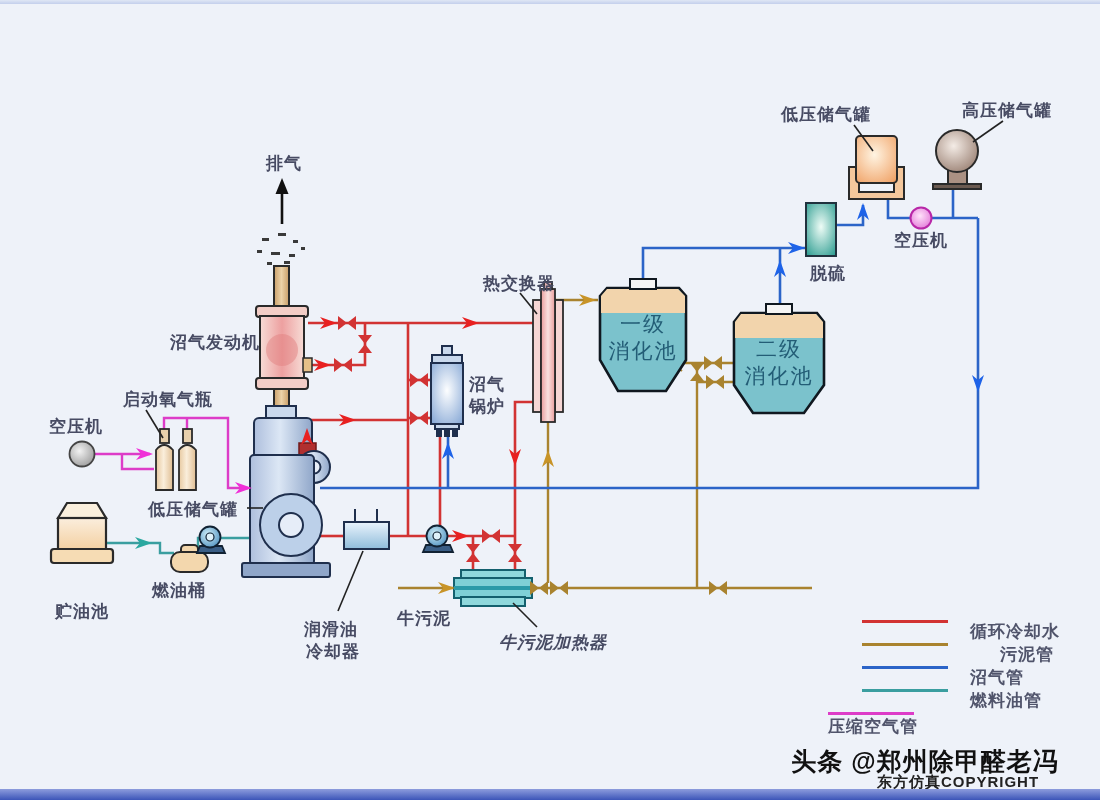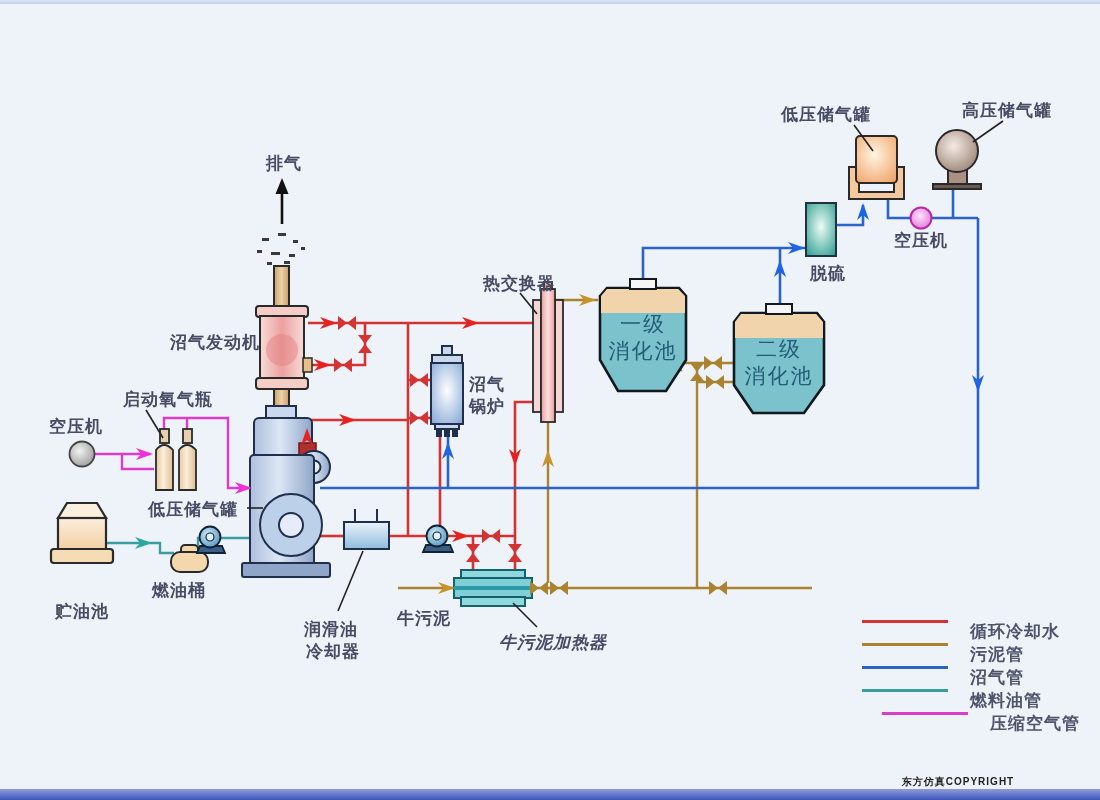--- a/index.html
+++ b/index.html
@@ -10,21 +10,21 @@
   #canvas .edge-bottom{position:absolute;left:0;top:789px;width:1100px;height:11px;
      background:linear-gradient(#8d9cdd,#3c55b8);}
   svg{position:absolute;left:0;top:0;}
   .lbl{position:absolute;transform:translate(-50%,-50%);white-space:nowrap;
      font-family:"Liberation Serif","DejaVu Serif",serif;
      color:#45496099;color:#474b63;font-size:17px;font-weight:700;letter-spacing:1px;}
   .lbl.tank-text{color:#235d76;font-size:21px;letter-spacing:2px;font-weight:400;}
   .lbl.title{font-size:31px;color:#1c1c1c;letter-spacing:9px;font-weight:700;}
   .lbl.wm1{font-size:25px;color:#111;font-family:"Liberation Sans",sans-serif;
      font-weight:700;letter-spacing:1px;}
-  .lbl.wm2{font-size:10px;color:#222;font-family:"Liberation Sans",sans-serif;
+  .lbl.wm2{font-size:15px;color:#222;font-family:"Liberation Sans",sans-serif;
      font-weight:700;letter-spacing:1px;}
   .legend-row{position:absolute;display:flex;align-items:flex-start;}
   .swatch{display:inline-block;width:86px;height:3px;margin-right:22px;}
   .legend-label{font-family:"Liberation Serif","DejaVu Serif",serif;font-size:17px;
      font-weight:700;color:#50546b;letter-spacing:1px;}
   :root{--c-cooling:#d23333;--c-sludge:#a9832f;--c-biogas:#2b64c8;
         --c-fuel:#3a9ea0;--c-air:#dd3cc8;}
 </style>
 </head>
 <body>
@@ -364,35 +364,36 @@
 <div class="lbl" style="left:826px;top:114px;">低压储气罐</div>
 <div class="lbl" style="left:1007px;top:110px;">高压储气罐</div>
 <div class="lbl" style="left:921px;top:240px;">空压机</div>
 
 
 <div>
   <div class="legend-row" style="left:862px;top:620px;">
     <span class="swatch" style="background: rgb(210, 51, 51);"></span>
     <span class="legend-label">循环冷却水</span>
   </div>
-  <div class="legend-row" style="left:862px;top:643px;">
+  <div class="legend-row" style="left:862px;top:643px;gap:30px;">
     <span class="swatch" style="background: rgb(169, 131, 47);"></span>
     <span class="legend-label">污泥管</span>
   </div>
   <div class="legend-row" style="left:862px;top:666px;">
     <span class="swatch" style="background: rgb(43, 100, 200);"></span>
     <span class="legend-label">沼气管</span>
   </div>
   <div class="legend-row" style="left:862px;top:689px;">
     <span class="swatch" style="background: rgb(58, 158, 160);"></span>
     <span class="legend-label">燃料油管</span>
   </div>
-  <div class="legend-row" style="left:882px;top:712px;">
+  <div class="legend-row" style="left:828px;top:712px;flex-direction:column;">
     <span class="swatch" style="background: rgb(221, 60, 200);"></span>
     <span class="legend-label">压缩空气管</span>
   </div>
 </div>
 
+<div class="lbl wm1" style="left:925px;top:761px;">头条 @郑州除甲醛老冯</div>
 <div class="lbl wm2" style="left:958px;top:782px;">东方仿真COPYRIGHT</div>
 
 <div class="edge-top"></div>
 <div class="edge-bottom"></div>
 </div>
 
 </body></html>

